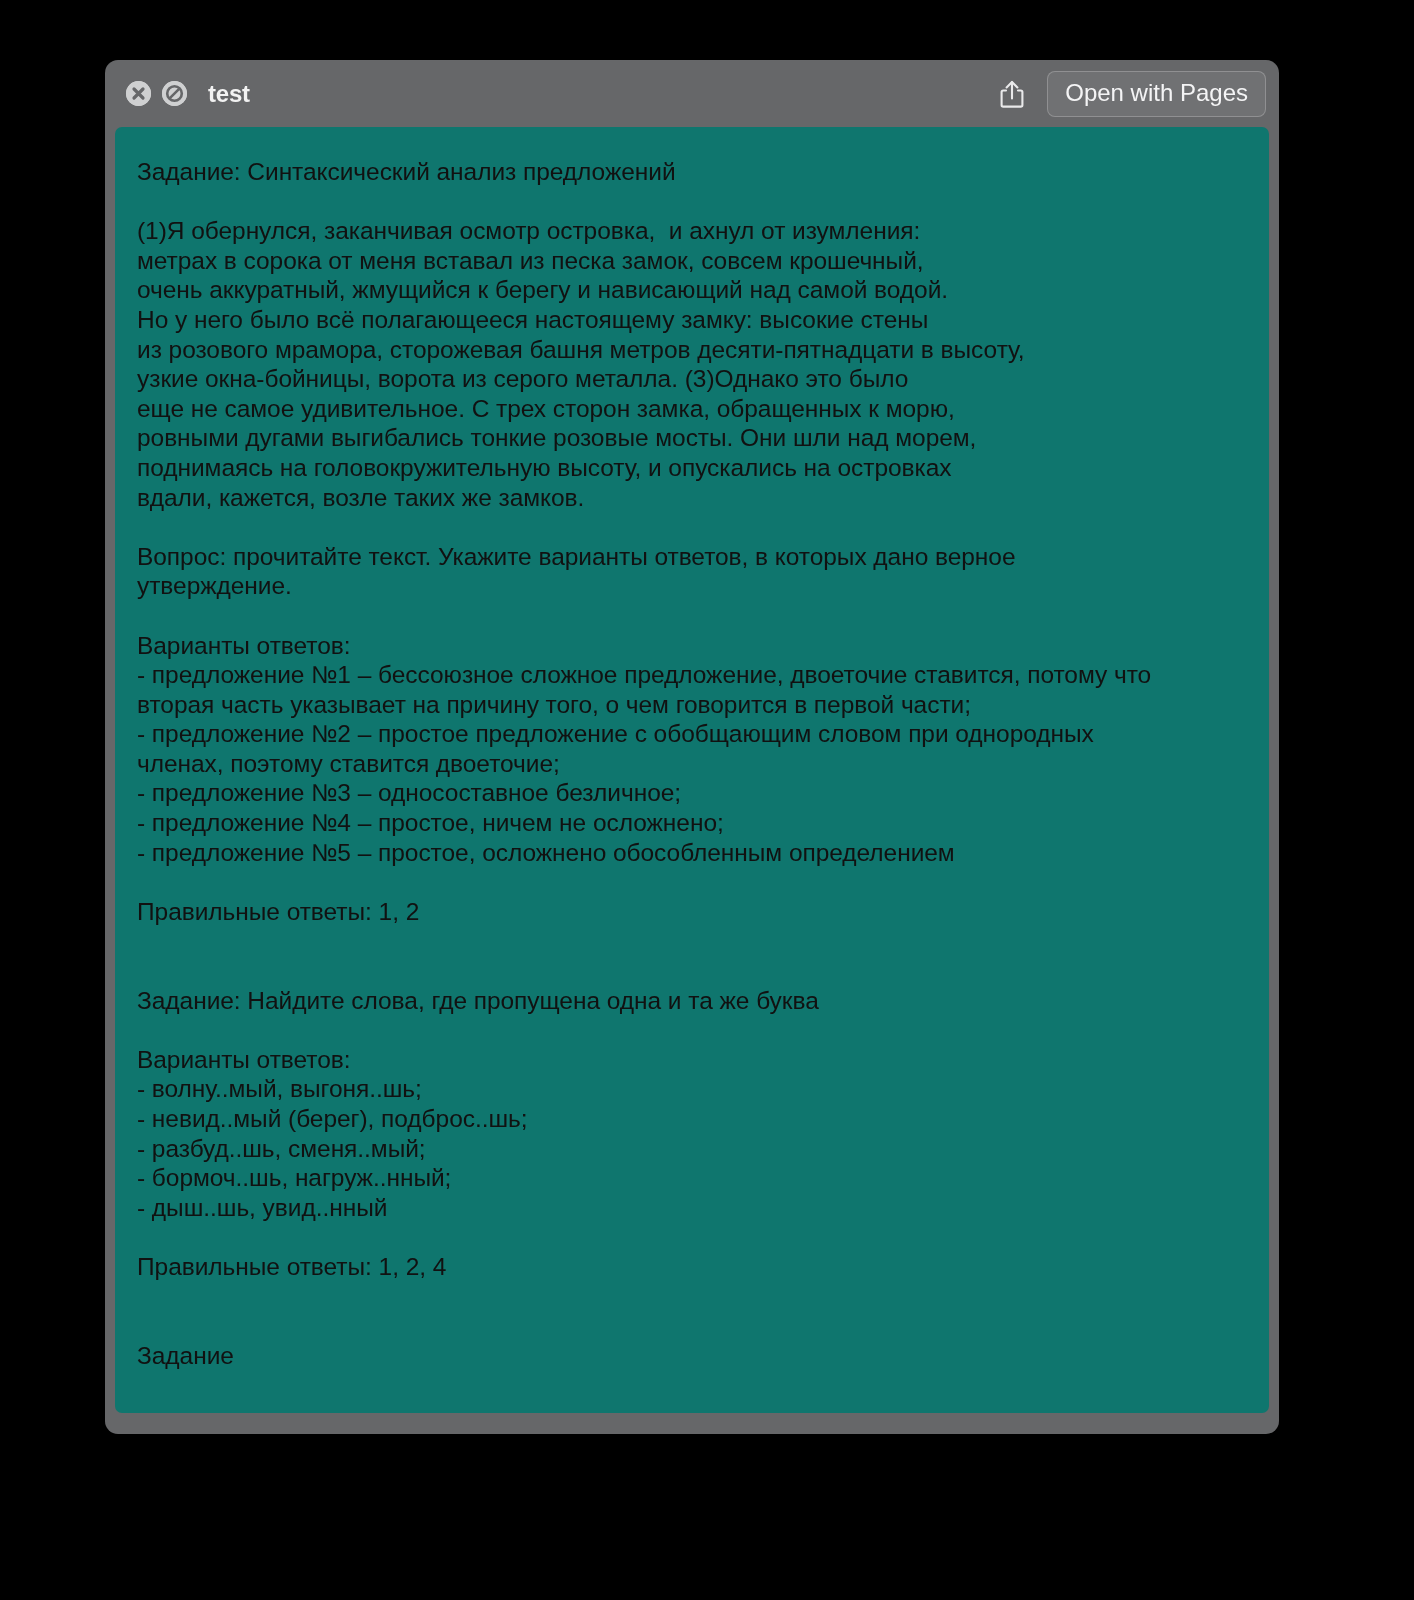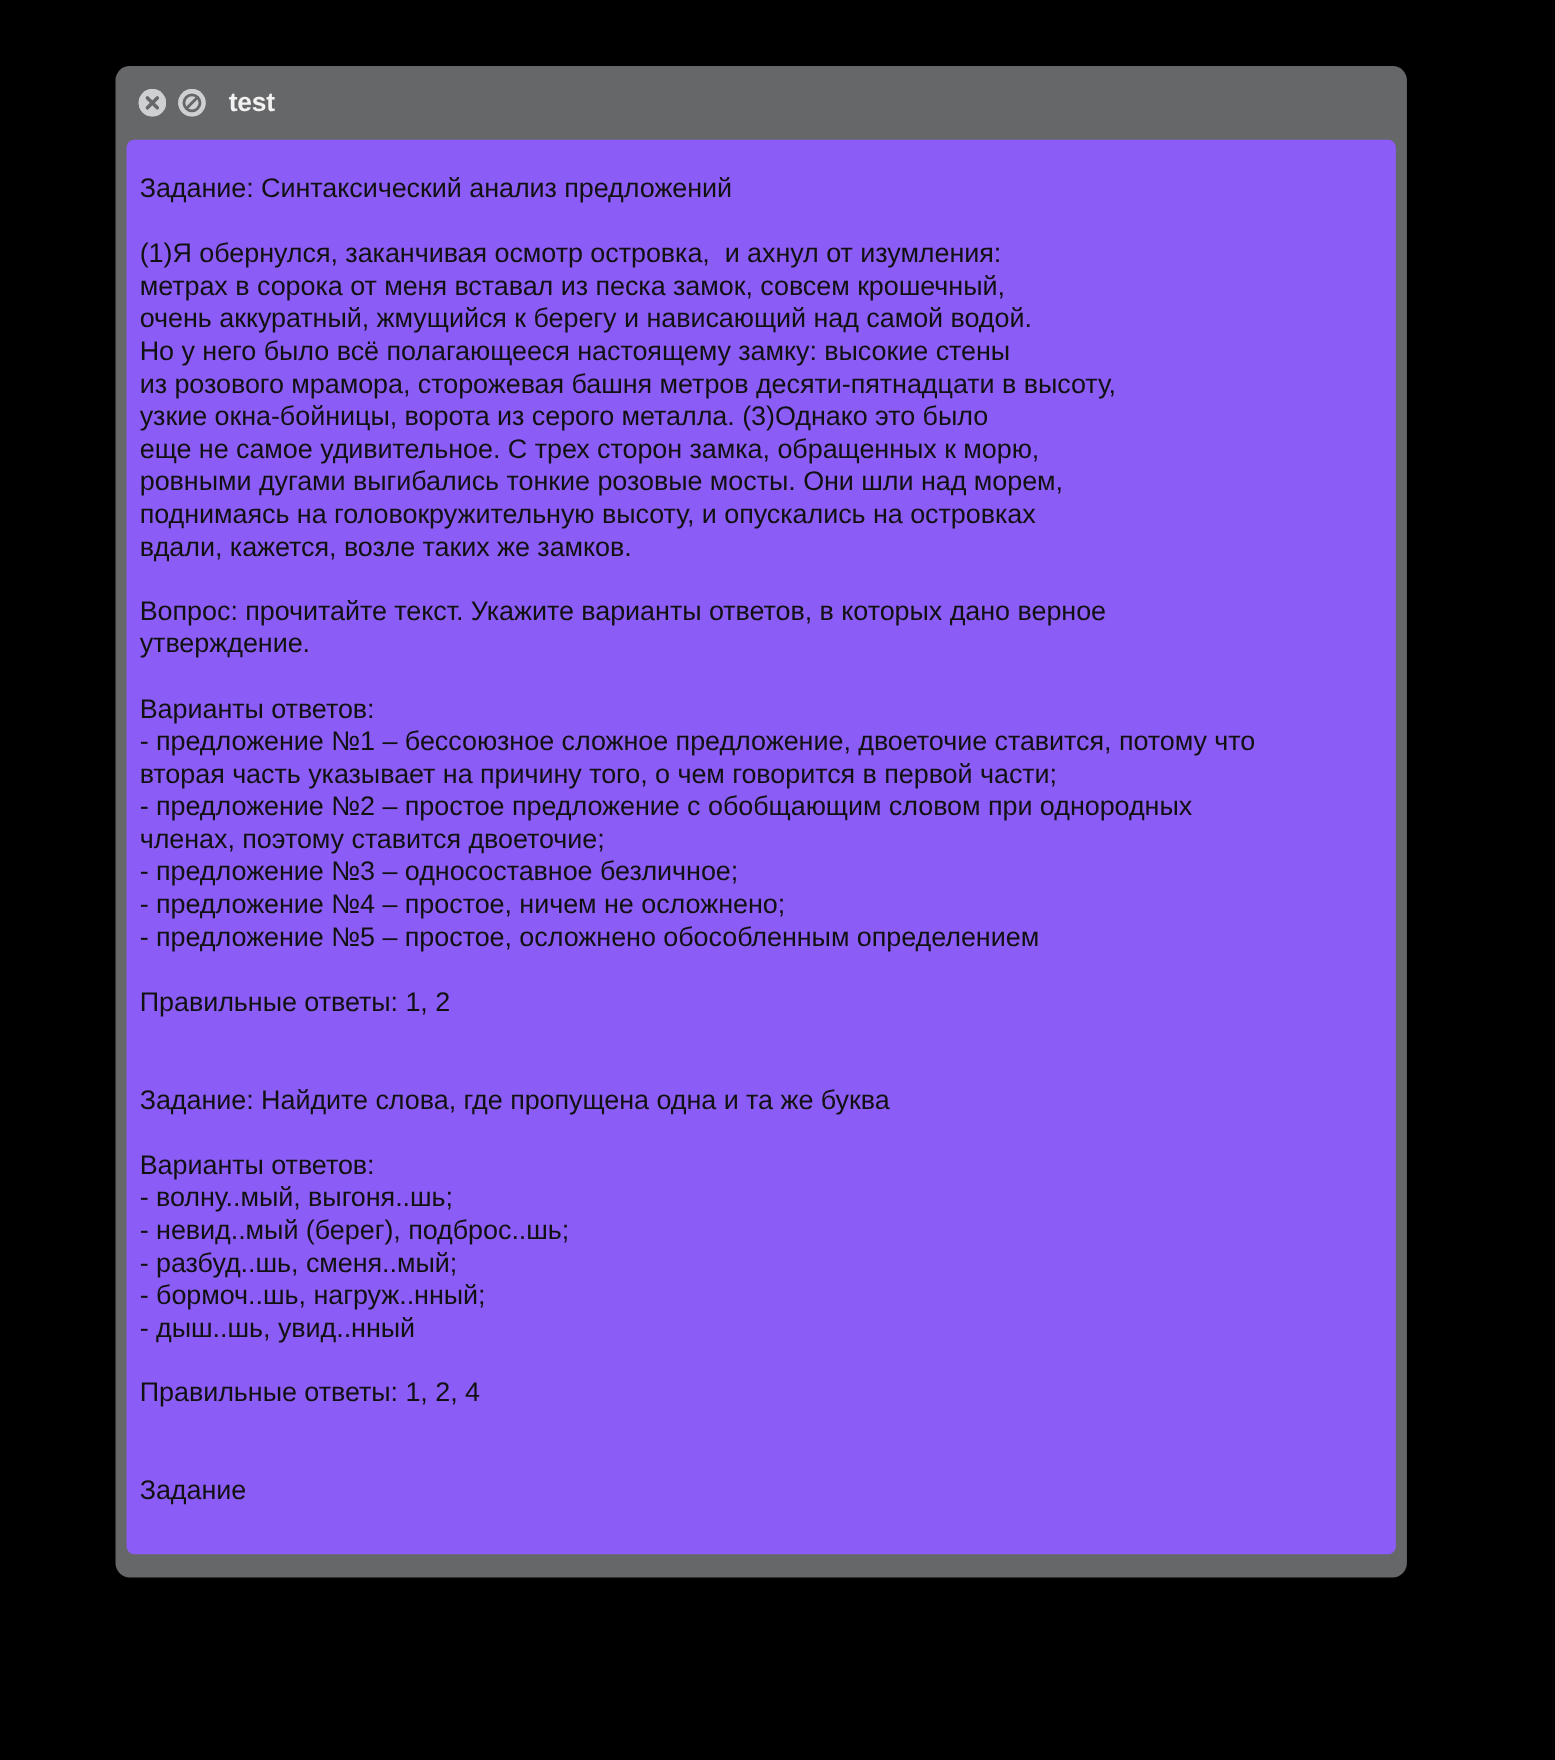--- a/index.html
+++ b/index.html
@@ -91,24 +91,24 @@
     border-radius: 8px;
     white-space: nowrap;
     cursor: default;
     font-family: "Liberation Sans", "DejaVu Sans", sans-serif;
   }
 
   
   #document-page {
     flex: 1 1 auto;
     margin: 0 10px 21px 10px;
-    background: #8b5cf6;
+    background: #0f766e;
     border-radius: 7px;
     overflow: hidden;
-    padding: 30px 26px 0 12px;
+    padding: 30px 26px 0 22px;
     box-sizing: border-box;
   }
   #document-body {
     font-size: 24.5px;
     line-height: 29.6px;
     color: #111111;
     white-space: pre-wrap;
     word-wrap: break-word;
     letter-spacing: -0.05px;
     font-family: "Liberation Sans", "DejaVu Sans", sans-serif;
@@ -134,20 +134,32 @@
         <svg width="25" height="25" viewBox="0 0 25 25" aria-hidden="true">
           <circle cx="12.5" cy="12.5" r="12.5" fill="#cfd0d1"></circle>
           <circle cx="12.5" cy="12.5" r="7.3" fill="none" stroke="#666769" stroke-width="2.6"></circle>
           <path d="M8.1 16.9 L16.9 8.1" stroke="#666769" stroke-width="2.6" stroke-linecap="round"></path>
         </svg>
       </div>
 
       <div id="window-title">test</div>
     </div>
 
+    <div class="tb-right">
+
+      <div id="share-button">
+        <svg width="26" height="30" viewBox="0 0 26 30" aria-hidden="true">
+          <path d="M7 11.5 H4.2 A1.6 1.6 0 0 0 2.6 13.1 V26 A1.6 1.6 0 0 0 4.2 27.6 H21.8 A1.6 1.6 0 0 0 23.4 26 V13.1 A1.6 1.6 0 0 0 21.8 11.5 H19" fill="none" stroke="#e9e9ea" stroke-width="2.1" stroke-linecap="round" stroke-linejoin="round"></path>
+          <path d="M13 19.4 V3.2" fill="none" stroke="#e9e9ea" stroke-width="2.1" stroke-linecap="round"></path>
+          <path d="M7.6 8.4 L13 2.9 L18.4 8.4" fill="none" stroke="#e9e9ea" stroke-width="2.1" stroke-linecap="round" stroke-linejoin="round"></path>
+        </svg>
+      </div>
+
+      <div id="open-with-button">Open with Pages</div>
+    </div>
   </div>
 
   <div id="document-page">
     <div id="document-body">Задание: Синтаксический анализ предложений
 
 (1)Я обернулся, заканчивая осмотр островка,  и ахнул от изумления:
 метрах в сорока от меня вставал из песка замок, совсем крошечный,
 очень аккуратный, жмущийся к берегу и нависающий над самой водой.
 Но у него было всё полагающееся настоящему замку: высокие стены
 из розового мрамора, сторожевая башня метров десяти-пятнадцати в высоту,

